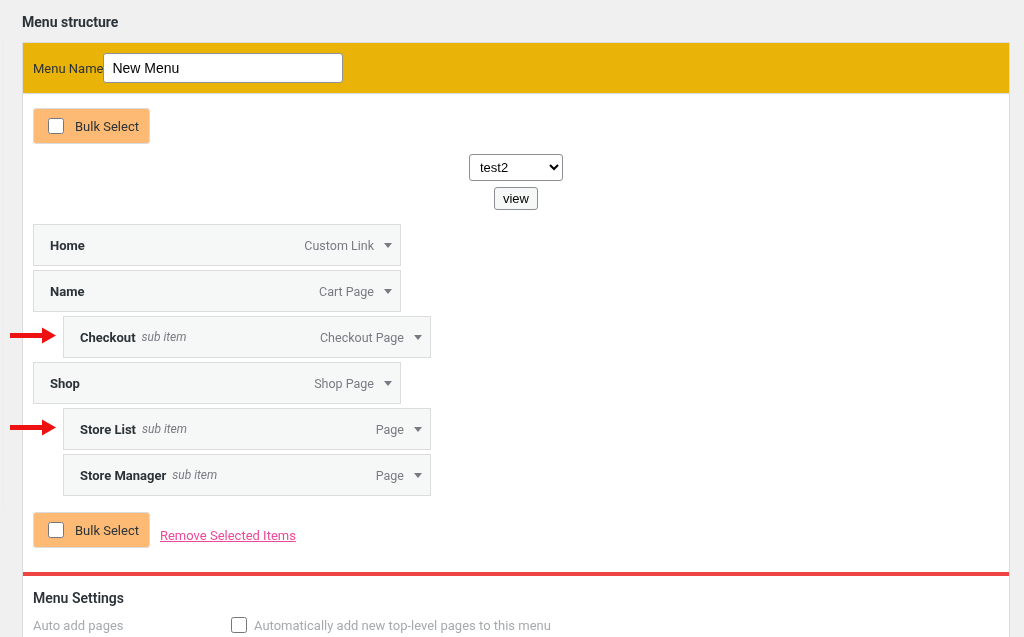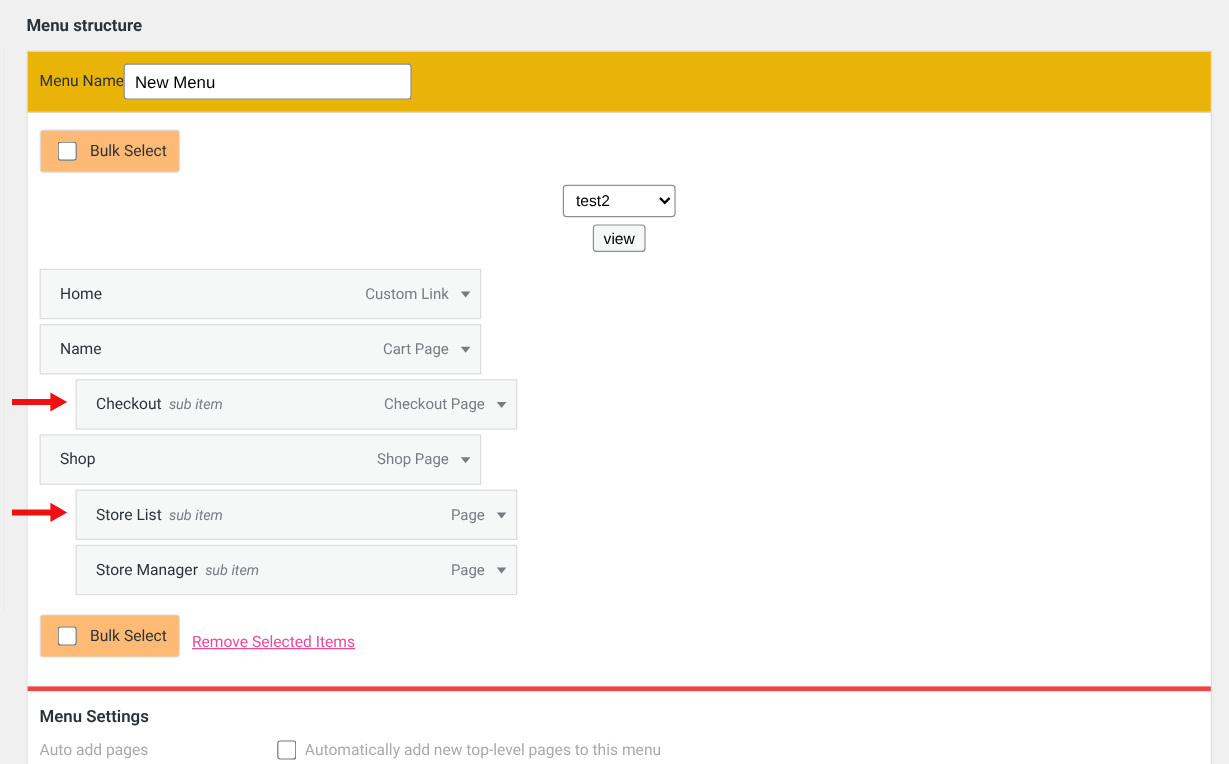--- a/index.html
+++ b/index.html
@@ -110,21 +110,21 @@
     background: #f6f7f7;
     border: 1px solid #dcdcde;
     margin-bottom: 4px;
     padding: 0 8px 0 16px;
     cursor: move;
   }
   .menu-item.indent {
     margin-left: 30px;
   }
   .mi-left { display: flex; align-items: center; gap: 6px; }
-  .mi-title { font-weight: 400; font-size: 13px; }
+  .mi-title { font-weight: 700; font-size: 13px; }
   .mi-sub { color: #787c82; font-style: italic; font-size: 12px; }
   .mi-right { display: flex; align-items: center; gap: 10px; color: #787c82; font-size: 12.5px;}
   .caret {
     display: inline-block;
     width: 0; height: 0;
     border-left: 4px solid transparent;
     border-right: 4px solid transparent;
     border-top: 5px solid #787c82;
     cursor: pointer;
   }

